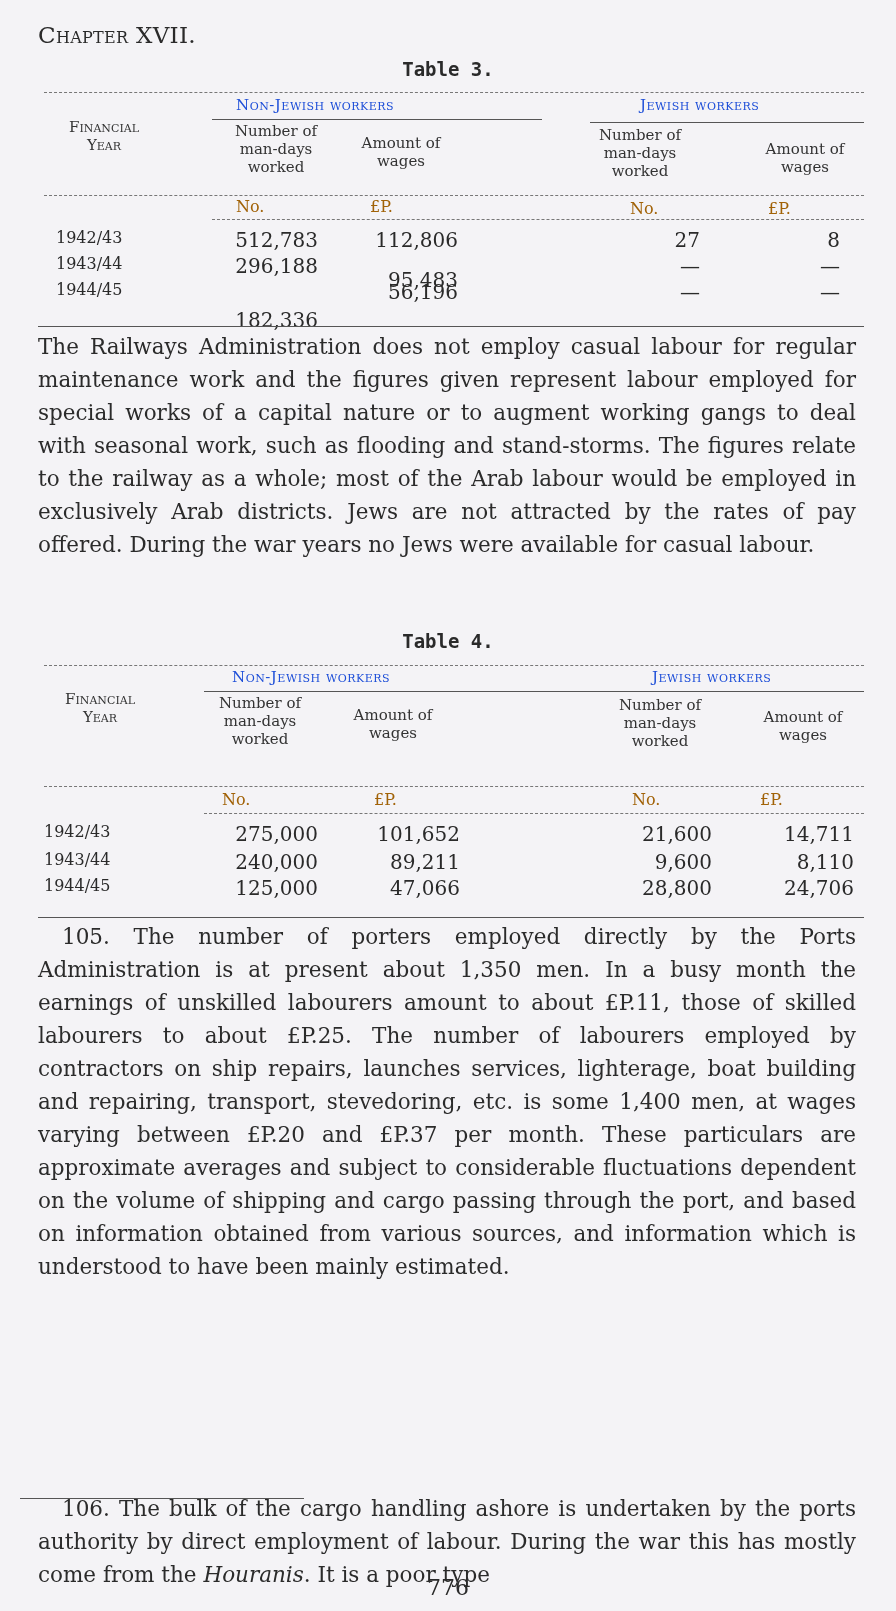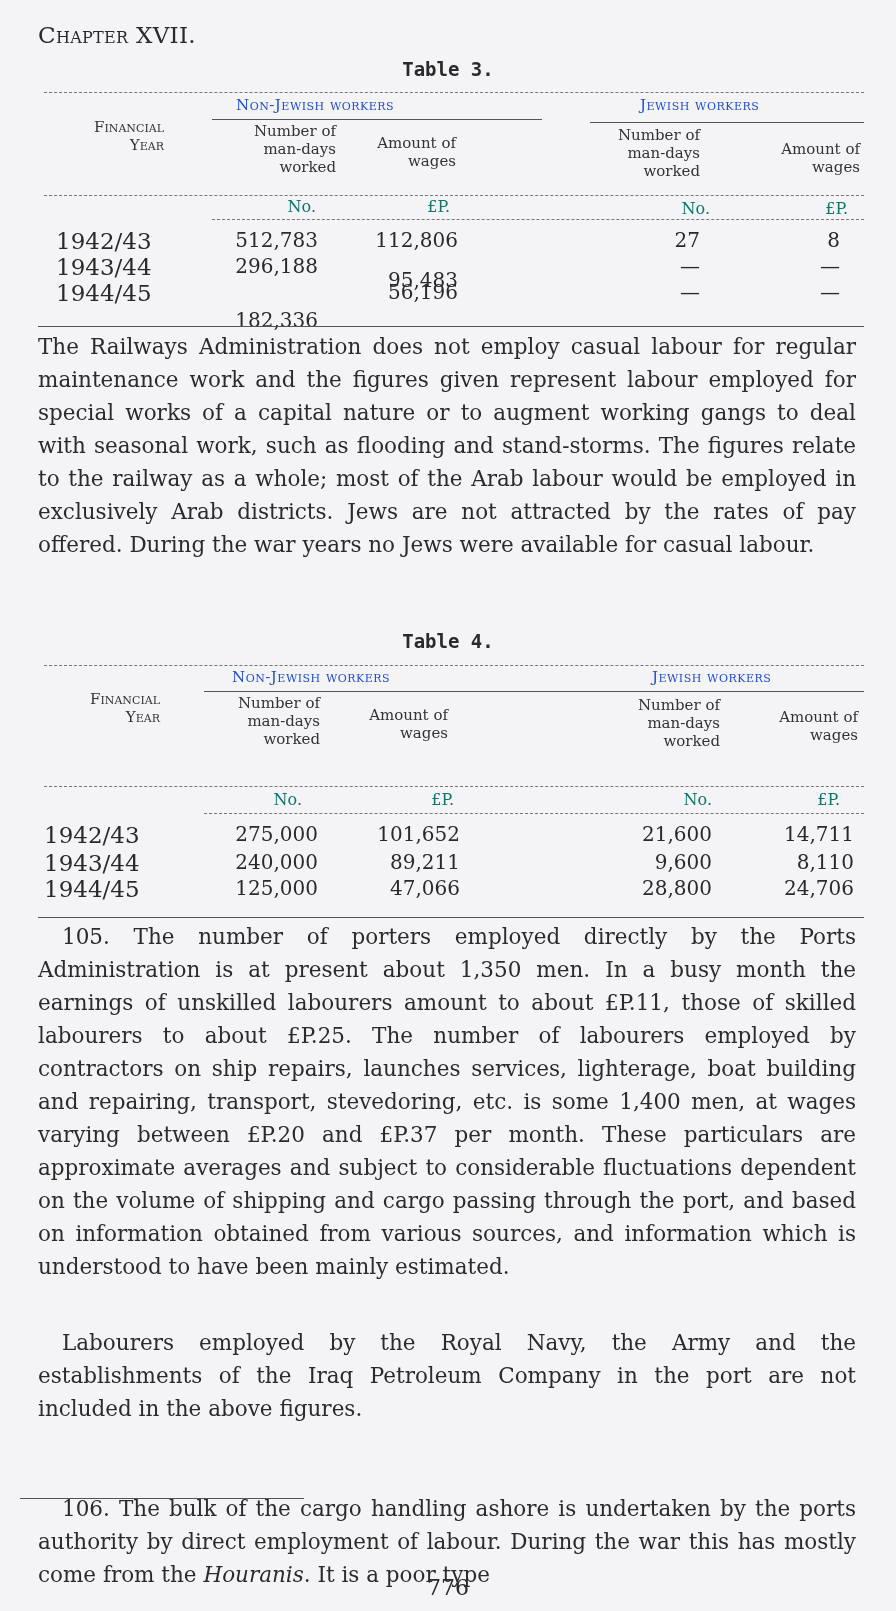--- a/index.html
+++ b/index.html
@@ -19,26 +19,26 @@
   .table-title {
     position: absolute; width: 896px; text-align: center;
     font-family: "DejaVu Sans Mono", "Liberation Mono", monospace;
     font-weight: bold; font-size: 19px;
   }
   .rule { position: absolute; height: 0; border-top: 1px solid #555; }
   .rule.dash { border-top: 1px dashed #777; }
   .sc { font-variant: small-caps; }
   .hd {
     position: absolute; font-size: 15px; line-height: 18px;
-    text-align: right; color: #333;
+    text-align: center; color: #333;
   }
   .grp { position: absolute; font-size: 15px; font-variant: small-caps; color: #1d4ed8; letter-spacing: 0.5px; }
-  .unit { position: absolute; font-size: 16px; text-align: right; color: #0f766e; }
+  .unit { position: absolute; font-size: 16px; text-align: left; color: #a16207; }
   .cell { position: absolute; font-size: 20px; color: #2a2a2a; }
-  .cell.yr { font-size: 23px; }
+  .cell.yr { font-size: 16px; }
   .cell.r { text-align: right; }
   .para {
     position: absolute; left: 38px; width: 818px;
     font-size: 21.5px; line-height: 33px;
     text-align: justify; color: #2b2b2b;
   }
   .para.indent { text-indent: 24px; }
   .para .ital { font-style: italic; }
   .foot {
     position: absolute; left: 60px; top: 1510px; font-size: 15px; color: #333;
@@ -177,19 +177,18 @@
       <div class="cell yr" style="left:44px; top:876px;">1944/45</div>
       <div class="cell r" style="left:196px; top:876px; width:122px;">125,000</div>
       <div class="cell r" style="left:340px; top:876px; width:120px;">47,066</div>
       <div class="cell r" style="left:600px; top:876px; width:112px;">28,800</div>
       <div class="cell r" style="left:740px; top:876px; width:114px;">24,706</div>
     </div>
     <div class="rule" style="left:38px; top:917px; width:826px;"></div>
   </div>
 
   <div class="para indent" style="top:920px;">105. The number of porters employed directly by the Ports Administration is at present about 1,350 men. In a busy month the earnings of unskilled labourers amount to about £P.11, those of skilled labourers to about £P.25. The number of labourers employed by contractors on ship repairs, launches services, lighterage, boat building and repairing, transport, stevedoring, etc. is some 1,400 men, at wages varying between £P.20 and £P.37 per month. These particulars are approximate averages and subject to considerable fluctuations dependent on the volume of shipping and cargo passing through the port, and based on information obtained from various sources, and information which is understood to have been mainly estimated.</div>
-  <div class="para indent" style="top:1326px;">Labourers employed by the Royal Navy, the Army and the establishments of the Iraq Petroleum Company in the port are not included in the above figures.</div>
   <div class="para indent" style="top:1492px;"><span>106. The bulk of the cargo handling ashore is undertaken by the ports authority by direct employment of labour. During the war this has mostly come from the </span><span class="ital">Houranis</span><span>. It is a poor type</span></div>
 
   <div class="rule" style="left:20px; top:1498px; width:284px;"></div>
 
   <div class="pageno">776</div>
 </div>
 
 </body></html>

